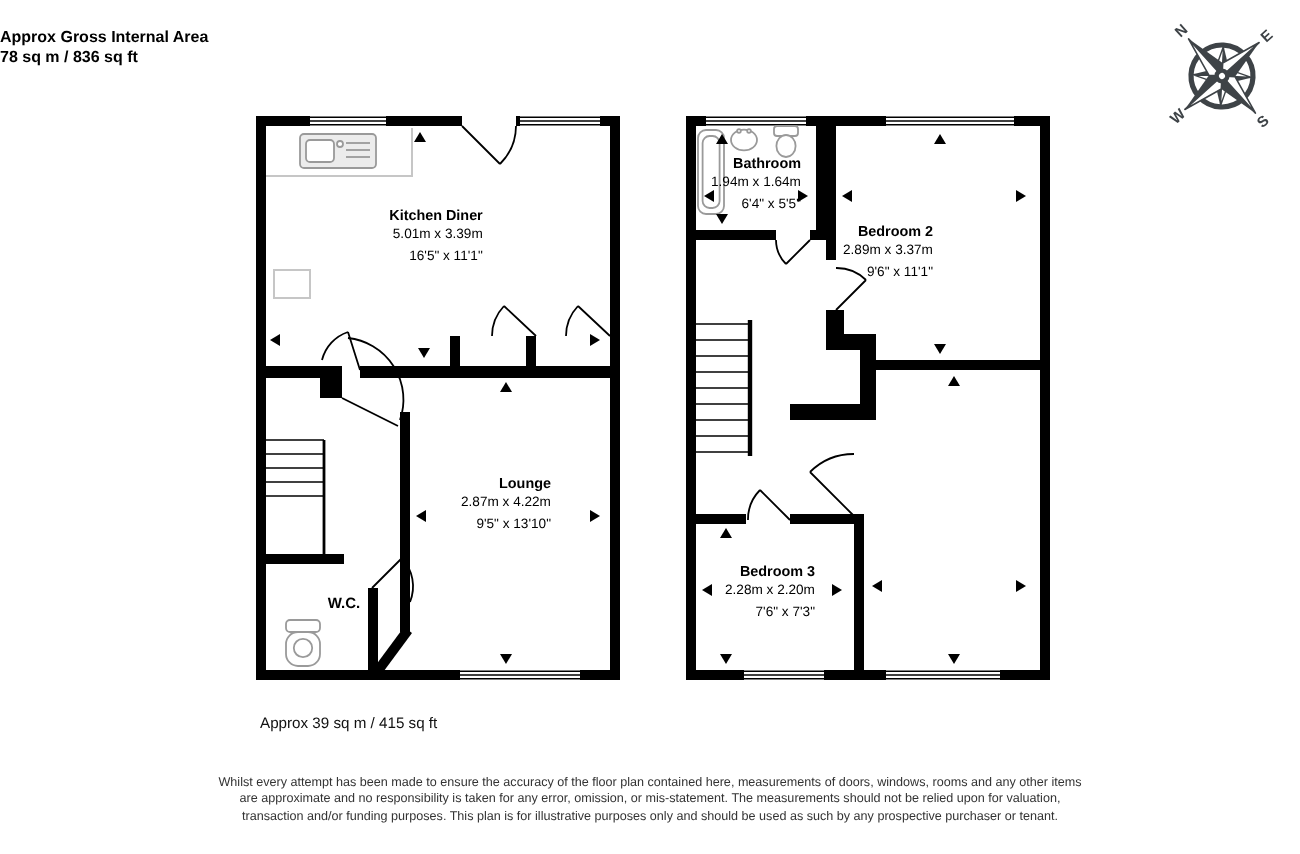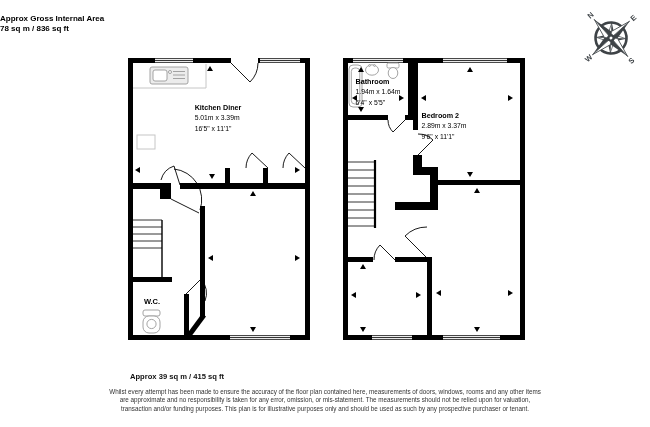--- a/index.html
+++ b/index.html
@@ -1,25 +1,25 @@
 <!DOCTYPE html>
 <html><head>
 <meta charset="utf-8">
 <style>
   html,body{margin:0;padding:0;background:#fff;}
   #stage{position:relative;width:650px;height:427px;background:#ffffff;overflow:hidden;
          font-family:"Liberation Sans",sans-serif;color:#000;}
   .title{position:absolute;left:0;width:650px;text-align:left;font-weight:bold;font-size:8px;line-height:10px;}
   .plan{position:absolute;top:58px;}
-  .room-label{position:absolute;transform:translateX(-50%);text-align:left;white-space:nowrap;}
+  .room-label{position:absolute;transform:translateX(-50%);text-align:right;white-space:nowrap;}
   .rn{font-size:7.2px;font-weight:bold;line-height:10.4px;}
   .rd{font-size:6.8px;line-height:10.4px;}
-  .wc-label{position:absolute;transform:translateX(-50%);font-size:7.5px;font-weight:bold;}
+  .wc-label{position:absolute;transform:translateX(-50%);font-size:7.5px;font-weight:bold;margin-left:20px;}
   .caption{position:absolute;font-size:12.5px;color:#333;}
-  .caption .area{font-size:7.6px;font-weight:bold;color:#111;margin-top:18px;}
+  .caption .area{font-size:7.6px;font-weight:normal;color:#111;margin-top:3px;}
   .disclaimer{position:absolute;left:108px;top:388px;width:434px;text-align:center;
               font-size:6.3px;line-height:8.4px;color:#333;}
   svg{display:block;}
 </style>
 </head>
 <body>
 
 <div id="stage">
 
   <div class="title" style="top:14px">
@@ -264,32 +264,42 @@
       <polygon points="8,237 13,234 13,240"></polygon>
         <polygon points="78,237 73,234 73,240"></polygon>
     </g>
   </svg>
 
   <div class="room-label" style="left:218px;top:103px">
     <div class="rn">Kitchen Diner</div>
     <div class="rd">5.01m x 3.39m</div>
     <div class="rd">16'5" x 11'1"</div>
   </div>
+  <div class="room-label" style="left:253px;top:237px">
+    <div class="rn">Lounge</div>
+    <div class="rd">2.87m x 4.22m</div>
+    <div class="rd">9'5" x 13'10"</div>
+  </div>
   <div class="wc-label" style="left:152px;top:297px">W.C.</div>
 
   <div class="room-label" style="left:378px;top:77px">
     <div class="rn">Bathroom</div>
     <div class="rd">1.94m x 1.64m</div>
     <div class="rd">6'4" x 5'5"</div>
   </div>
   <div class="room-label" style="left:444px;top:111px">
     <div class="rn">Bedroom 2</div>
     <div class="rd">2.89m x 3.37m</div>
     <div class="rd">9'6" x 11'1"</div>
   </div>
+  <div class="room-label" style="left:385px;top:281px">
+    <div class="rn">Bedroom 3</div>
+    <div class="rd">2.28m x 2.20m</div>
+    <div class="rd">7'6" x 7'3"</div>
+  </div>
 
   <div class="caption" style="left:130px;top:354px">
     <div class="area">Approx 39 sq m / 415 sq ft</div>
   </div>
 
   <div class="disclaimer">Whilst every attempt has been made to ensure the accuracy of the floor plan contained here, measurements of doors, windows, rooms and any other items are approximate and no responsibility is taken for any error, omission, or mis-statement. The measurements should not be relied upon for valuation, transaction and/or funding purposes. This plan is for illustrative purposes only and should be used as such by any prospective purchaser or tenant.</div>
 
 </div>
 
 </body></html>

